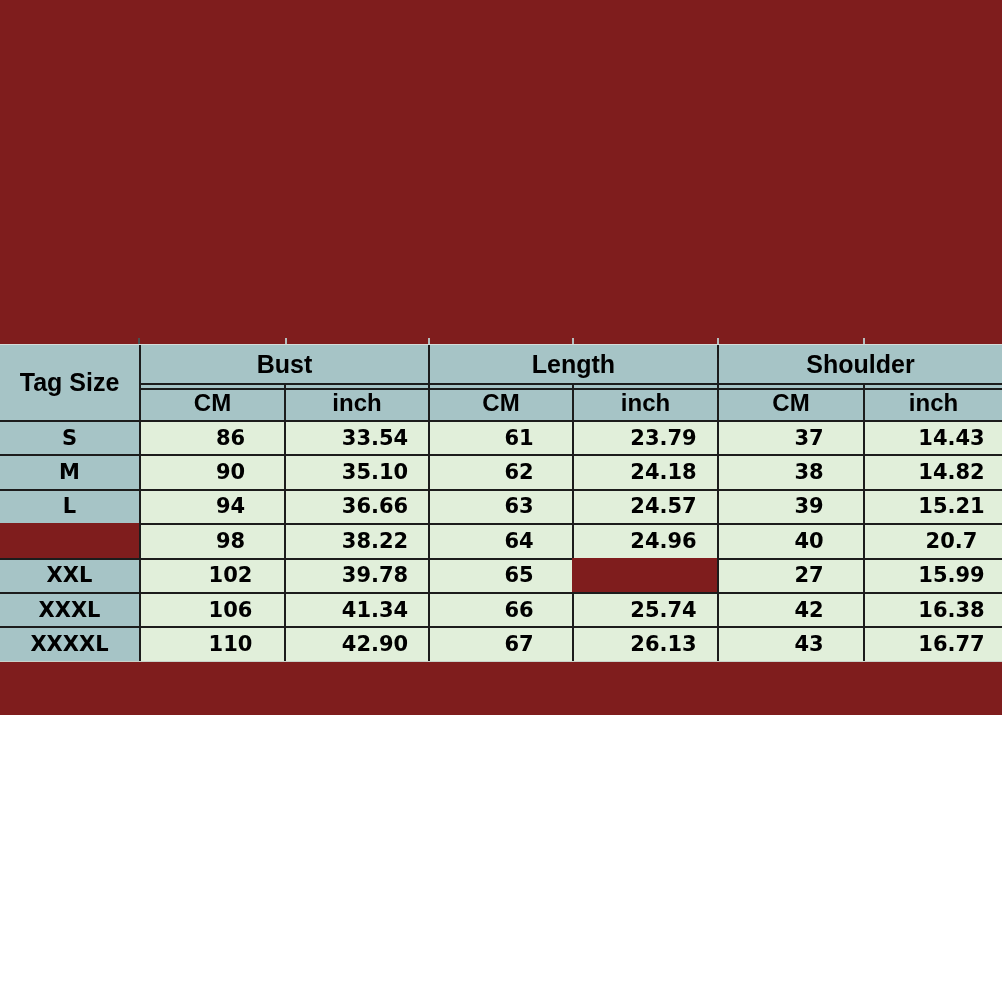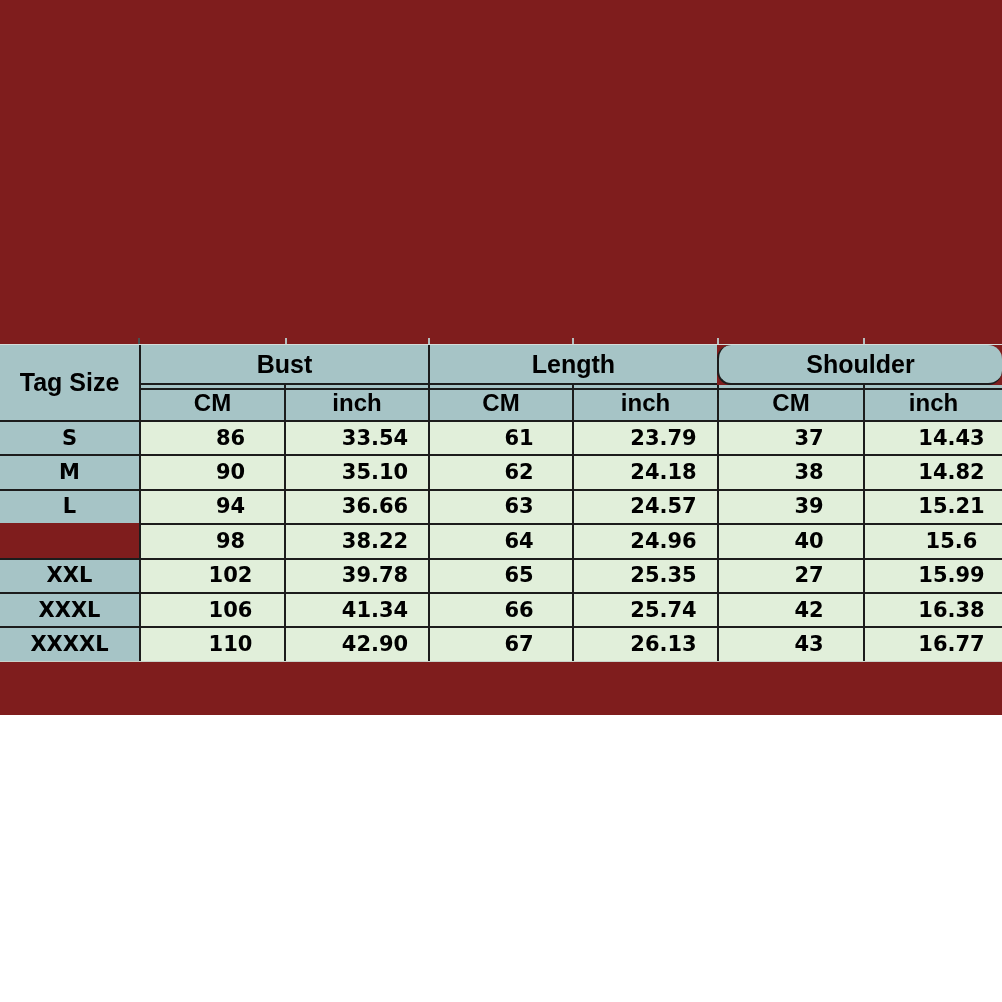--- a/index.html
+++ b/index.html
@@ -107,21 +107,21 @@
     <div class="tick" style="left:717px"></div>
     <div class="tick" style="left:863px"></div>
   </div>
 
   <div class="size-table">
 
     <div class="cell hdr-bg corner">Tag Size</div>
 
     <div class="cell hdr-bg group" style="grid-column: 2 / span 2;">Bust</div>
     <div class="cell hdr-bg group" style="grid-column: 4 / span 2;">Length</div>
-    <div class="cell hdr-bg group" style="grid-column: 6 / span 2; border-radius: 14px;">Shoulder</div>
+    <div class="cell hdr-bg group" style="grid-column: 6 / span 2;">Shoulder</div>
 
     <div class="cell hdr-bg unit" style="grid-column:2">CM</div>
     <div class="cell hdr-bg unit" style="grid-column:3">inch</div>
     <div class="cell hdr-bg unit" style="grid-column:4">CM</div>
     <div class="cell hdr-bg unit" style="grid-column:5">inch</div>
     <div class="cell hdr-bg unit" style="grid-column:6">CM</div>
     <div class="cell hdr-bg unit" style="grid-column:7">inch</div>
 
     <div class="cell hdr-bg tagcell" style="grid-row:3;grid-column:1">S</div>
     <div class="cell body-bg valcell" style="grid-row:3;grid-column:2">86</div>
@@ -145,27 +145,26 @@
     <div class="cell body-bg valcell" style="grid-row:5;grid-column:4">63</div>
     <div class="cell body-bg valcell" style="grid-row:5;grid-column:5">24.57</div>
     <div class="cell body-bg valcell" style="grid-row:5;grid-column:6">39</div>
     <div class="cell body-bg valcell" style="grid-row:5;grid-column:7">15.21</div>
 
     <div class="cell body-bg valcell" style="grid-row:6;grid-column:2">98</div>
     <div class="cell body-bg valcell" style="grid-row:6;grid-column:3">38.22</div>
     <div class="cell body-bg valcell" style="grid-row:6;grid-column:4">64</div>
     <div class="cell body-bg valcell" style="grid-row:6;grid-column:5">24.96</div>
     <div class="cell body-bg valcell" style="grid-row:6;grid-column:6">40</div>
-    <div class="cell body-bg valcell" style="grid-row:6;grid-column:7">15.6</div>
+    <div class="cell body-bg valcell" style="grid-row:6;grid-column:7">20.7</div>
 
     <div class="cell hdr-bg tagcell" style="grid-row:7;grid-column:1">XXL</div>
     <div class="cell body-bg valcell" style="grid-row:7;grid-column:2">102</div>
     <div class="cell body-bg valcell" style="grid-row:7;grid-column:3">39.78</div>
     <div class="cell body-bg valcell" style="grid-row:7;grid-column:4">65</div>
-    <div class="cell body-bg valcell" style="grid-row:7;grid-column:5">25.35</div>
     <div class="cell body-bg valcell" style="grid-row:7;grid-column:6">27</div>
     <div class="cell body-bg valcell" style="grid-row:7;grid-column:7">15.99</div>
 
     <div class="cell hdr-bg tagcell" style="grid-row:8;grid-column:1">XXXL</div>
     <div class="cell body-bg valcell" style="grid-row:8;grid-column:2">106</div>
     <div class="cell body-bg valcell" style="grid-row:8;grid-column:3">41.34</div>
     <div class="cell body-bg valcell" style="grid-row:8;grid-column:4">66</div>
     <div class="cell body-bg valcell" style="grid-row:8;grid-column:5">25.74</div>
     <div class="cell body-bg valcell" style="grid-row:8;grid-column:6">42</div>
     <div class="cell body-bg valcell" style="grid-row:8;grid-column:7">16.38</div>

